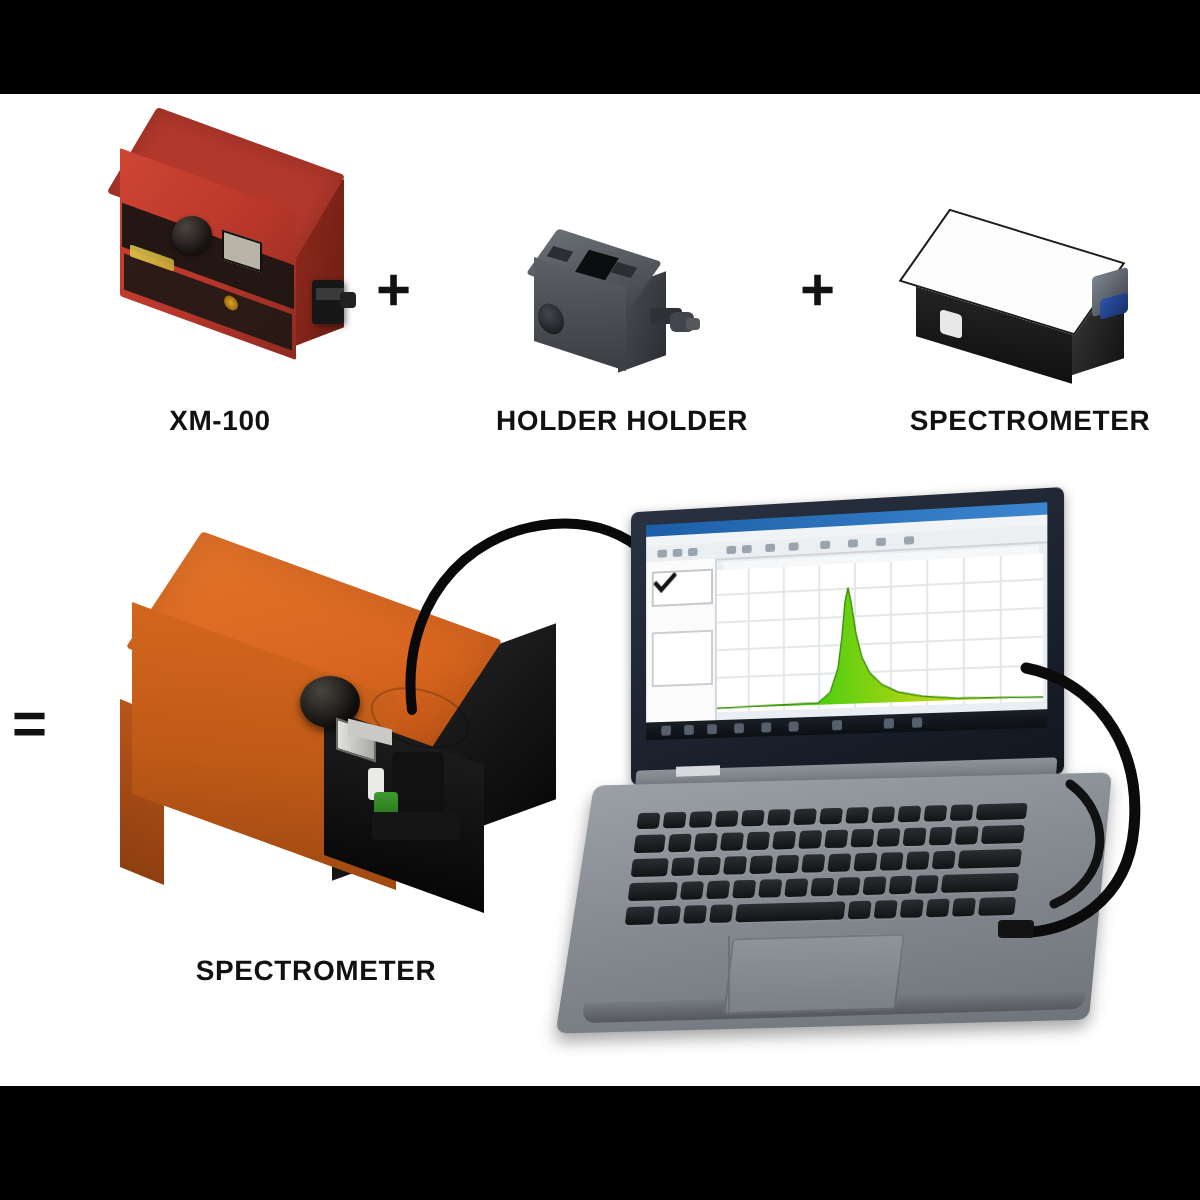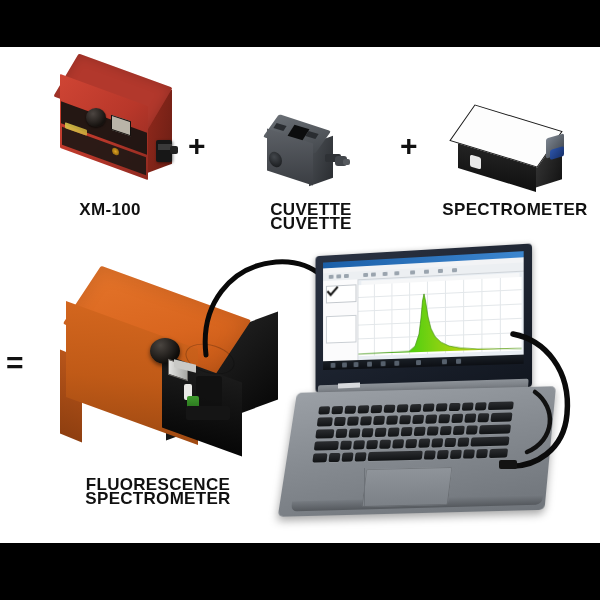--- a/index.html
+++ b/index.html
@@ -6,21 +6,21 @@
   body{width:600px;height:600px;overflow:hidden;font-family:"Liberation Sans",sans-serif;}
   #stage{position:relative;width:600px;height:600px;background:#000;}
   .whitefield{position:absolute;left:0;top:47px;width:600px;height:496px;background:#fff;}
   .bar{position:absolute;left:0;width:600px;background:#000;}
   #bar-top{top:0;height:47px;}
   #bar-bottom{top:543px;height:57px;}
 
   .caption{position:absolute;text-align:center;color:#111;
     font-weight:bold;letter-spacing:0.3px;
     font-family:"Liberation Sans",sans-serif;}
-  .cap-row{font-size:17px;line-height:14px;}
+  .cap-row{font-size:14px;line-height:14px;}
 
   .op{position:absolute;color:#111;font-weight:bold;
       font-family:"Liberation Sans",sans-serif;line-height:1;}
 
   
   .obj{position:absolute;}
   .face{position:absolute;}
 
   
   #xm100{left:52px;top:62px;width:140px;height:140px;}
@@ -215,21 +215,21 @@
     <div class="face" id="cv-top"></div>
     <div class="face" id="cv-front"></div>
     <div class="face" id="cv-notchL"></div>
     <div class="face" id="cv-notchR"></div>
     <div class="face" id="cv-slot"></div>
     <div class="face" id="cv-lensL"></div>
     <div class="face" id="cv-portR"></div>
     <div class="face" id="cv-portR2"></div>
     <div class="face" id="cv-portR3"></div>
   </div>
-  <div class="caption cap-row" style="left:228px;top:203px;width:166px;">CUVETTE CUVETTE</div>
+  <div class="caption cap-row" style="left:228px;top:203px;width:166px;">HOLDER HOLDER</div>
 
   <div class="op" style="left:400px;top:131px;font-size:30px;">+</div>
 
   <div class="obj" id="spectro">
     <div class="face" id="sp-side"></div>
     <div class="face" id="sp-front"></div>
     <div class="face" id="sp-top"></div>
     <div class="face" id="sp-btn"></div>
     <div class="face" id="sp-conn"></div>
     <div class="face" id="sp-connblue"></div>
@@ -411,17 +411,16 @@
     <div id="palm-seam"></div>
   </div>
 
   <svg id="cable-right" viewBox="0 0 190 190">
     <path d="M118 4 C 150 10, 176 40, 172 84 C 169 120, 140 138, 112 136" fill="none" stroke="#0b0b0b" stroke-width="5.5" stroke-linecap="round"></path>
     <path d="M140 62 C 162 78, 160 110, 132 122" fill="none" stroke="#111" stroke-width="4.5" stroke-linecap="round"></path>
     <rect x="104" y="130" width="18" height="9" rx="2" fill="#131313"></rect>
   </svg>
 
   <div class="caption" style="left:38px;top:478px;width:240px;">
-    <div class="cap-row">FLUORESCENCE</div>
     <div class="cap-row">SPECTROMETER</div>
   </div>
 
 </div>
 
 </body></html>

